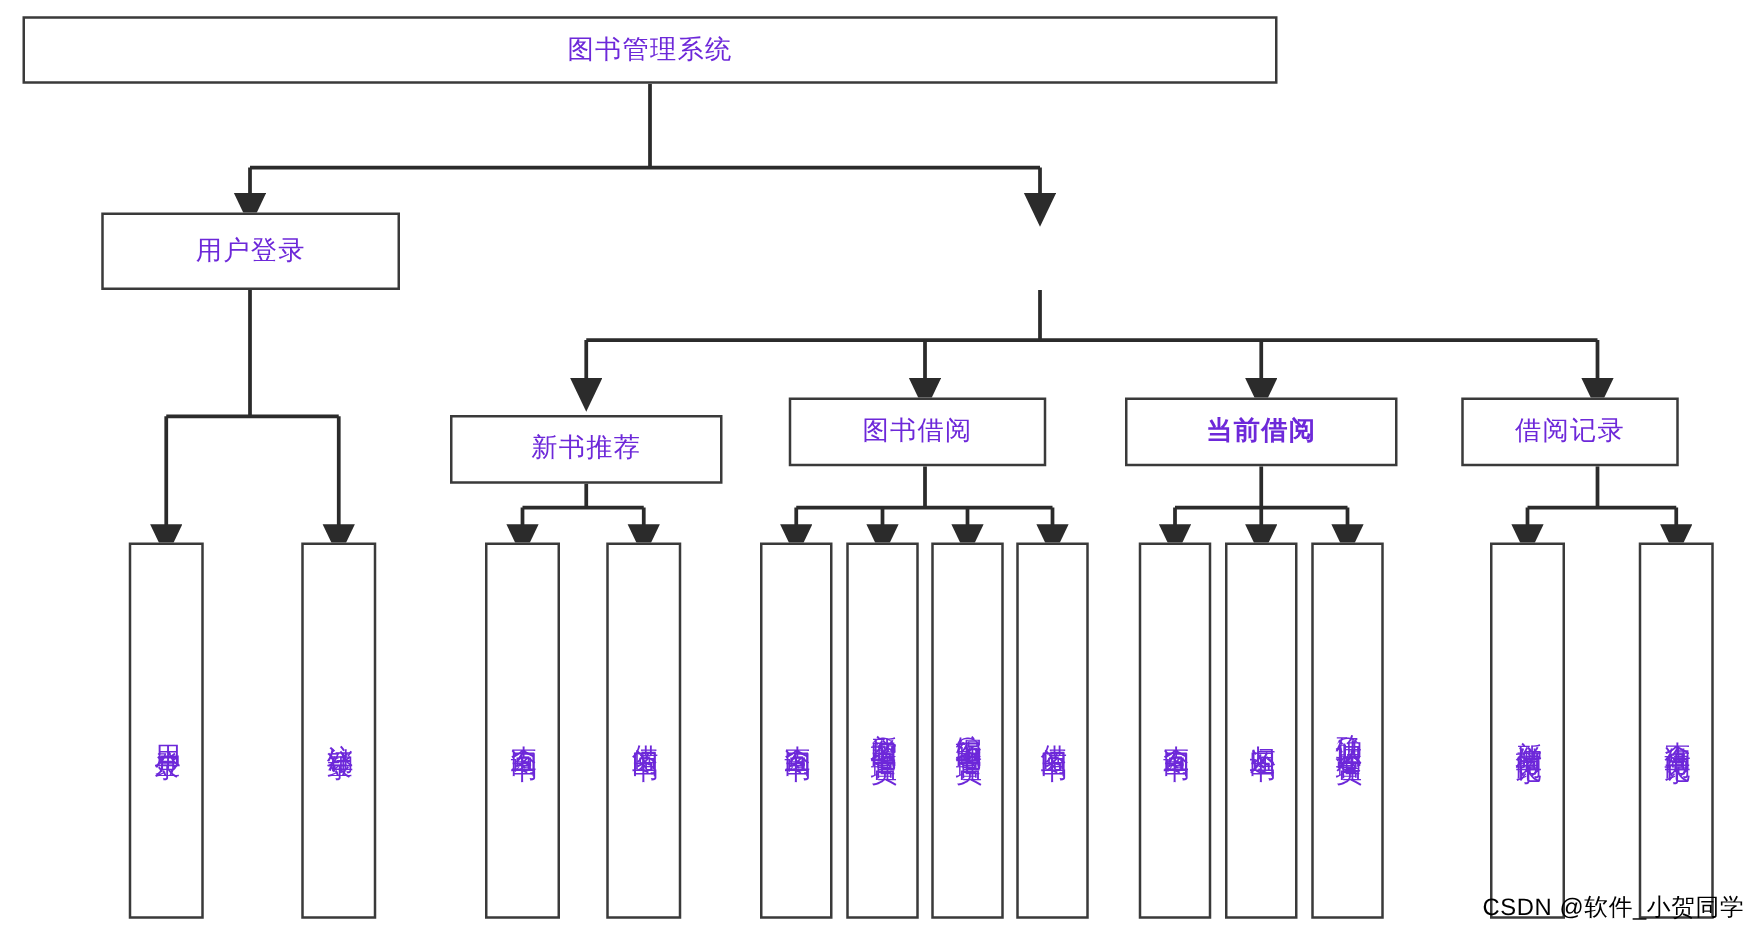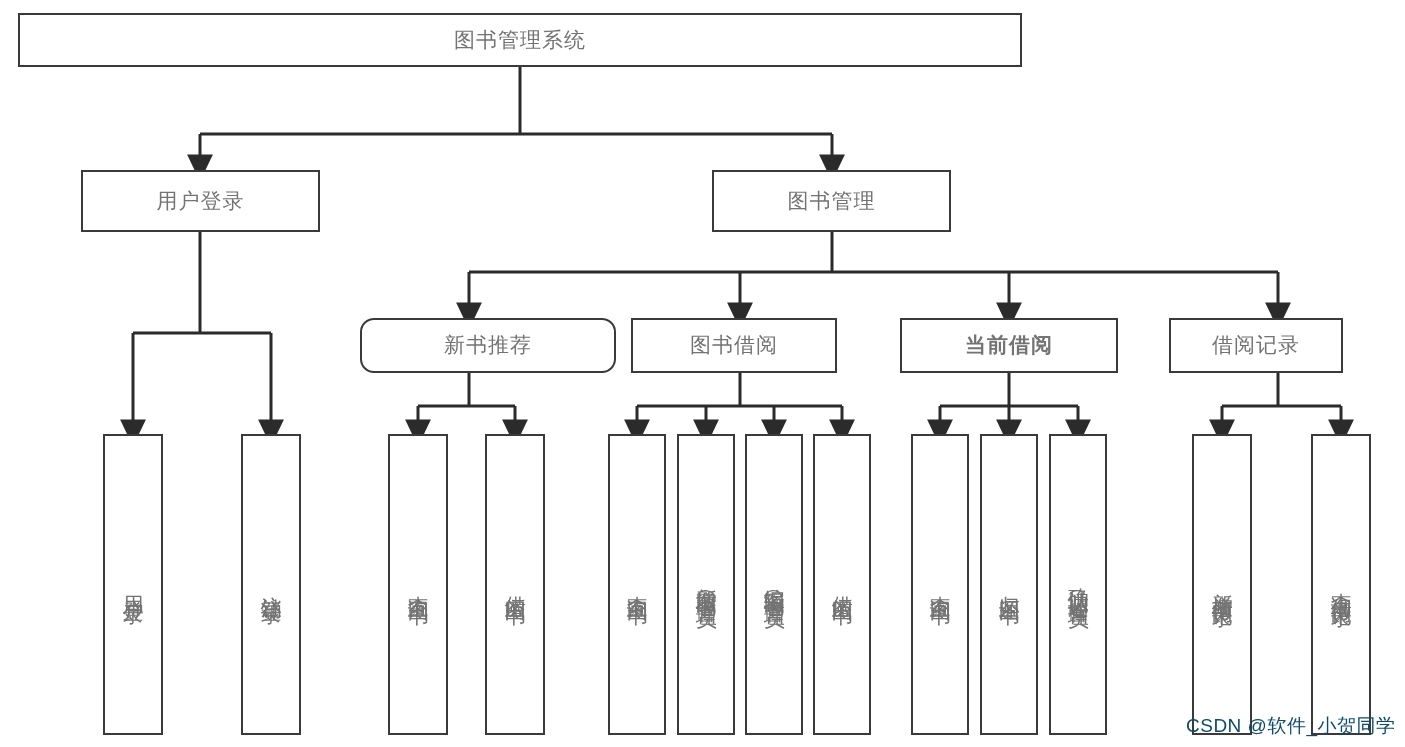--- a/index.html
+++ b/index.html
@@ -4,27 +4,27 @@
 <style>
   html,body{margin:0;padding:0;background:#ffffff;}
   body{width:1405px;height:747px;overflow:hidden;
        font-family:"Liberation Sans","DejaVu Sans",sans-serif;color:#1a1a1a;}
   #stage{position:relative;width:1405px;height:747px;background:#ffffff;}
   svg.lines{position:absolute;left:0;top:0;width:1405px;height:747px;}
   .node{position:absolute;box-sizing:border-box;background:#ffffff;
         border:2px solid #3a3a3a;display:flex;align-items:center;
         justify-content:center;}
   .node .lbl{font-size:21px;line-height:1.25;letter-spacing:1px;
-             color:#737373;text-align:center;white-space:nowrap;}
+             color:#6d28d9;text-align:center;white-space:nowrap;}
   .node.vert{padding:4px 0;}
   .node.vert .lbl{writing-mode:vertical-rl;text-orientation:upright;
                   white-space:normal;letter-spacing:3px;font-size:21px;
                   max-height:100%;}
   .watermark{position:absolute;left:1186px;top:713px;font-size:19px;
-             color:#0c4a6e;white-space:nowrap;letter-spacing:0.5px;}
+             color:#000000;white-space:nowrap;letter-spacing:0.5px;}
 </style>
 </head>
 <body>
 
 <div id="stage">
 
   <svg class="lines" viewBox="0 0 1405 747">
     <defs>
       <marker id="arw" markerWidth="11" markerHeight="11" refX="1.2" refY="4.3" orient="auto" markerUnits="strokeWidth">
         <path d="M0,0 L9,4.3 L0,8.6 z" fill="#2b2b2b"></path>
@@ -74,25 +74,22 @@
     </g>
   </svg>
 
   <div class="node" style="left:18px;top:13px;width:1004px;height:54px;">
     <span class="lbl">图书管理系统</span>
   </div>
 
   <div class="node" style="left:81px;top:170px;width:239px;height:62px;">
     <span class="lbl">用户登录</span>
   </div>
-  <div class="node" style="left:712px;top:170px;width:239px;height:62px;">
-    <span class="lbl">图书管理</span>
-  </div>
 
-  <div class="node" style="left:360px;top:318px;width:256px;height:55px;border-radius:14px;">
+  <div class="node" style="left:360px;top:332px;width:218px;height:55px;">
     <span class="lbl">新书推荐</span>
   </div>
   <div class="node" style="left:631px;top:318px;width:206px;height:55px;">
     <span class="lbl">图书借阅</span>
   </div>
   <div class="node" style="left:900px;top:318px;width:218px;height:55px;font-weight:bold;">
     <span class="lbl">当前借阅</span>
   </div>
   <div class="node" style="left:1169px;top:318px;width:174px;height:55px;">
     <span class="lbl">借阅记录</span>

